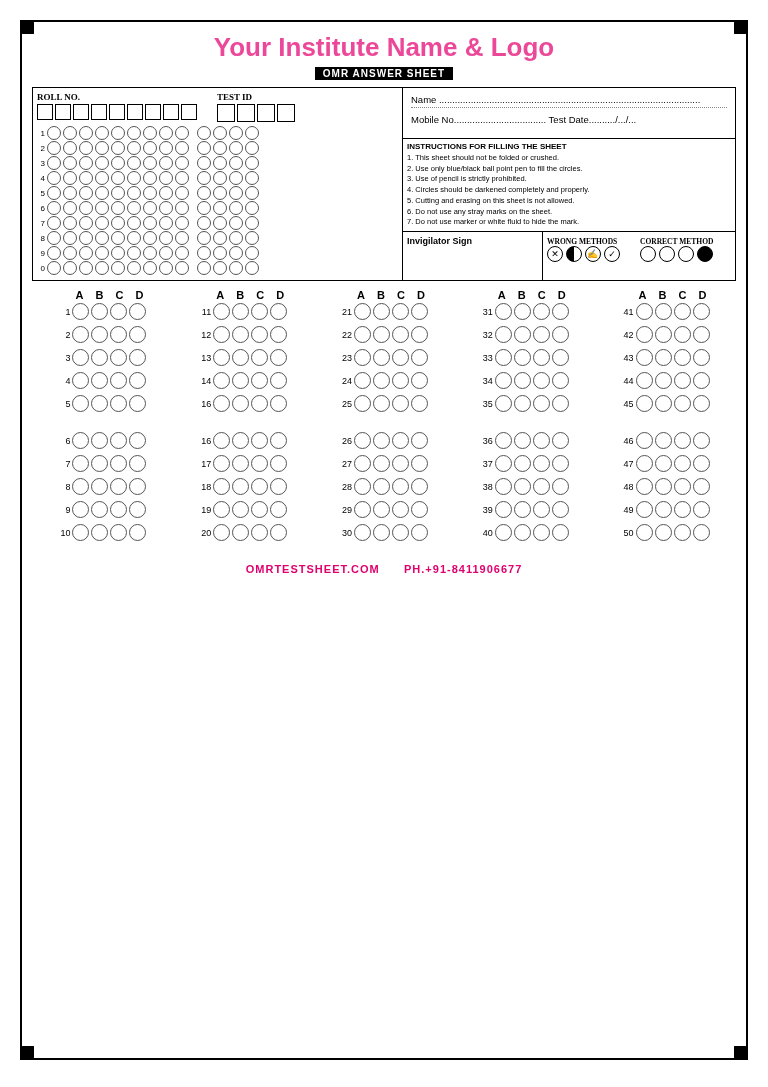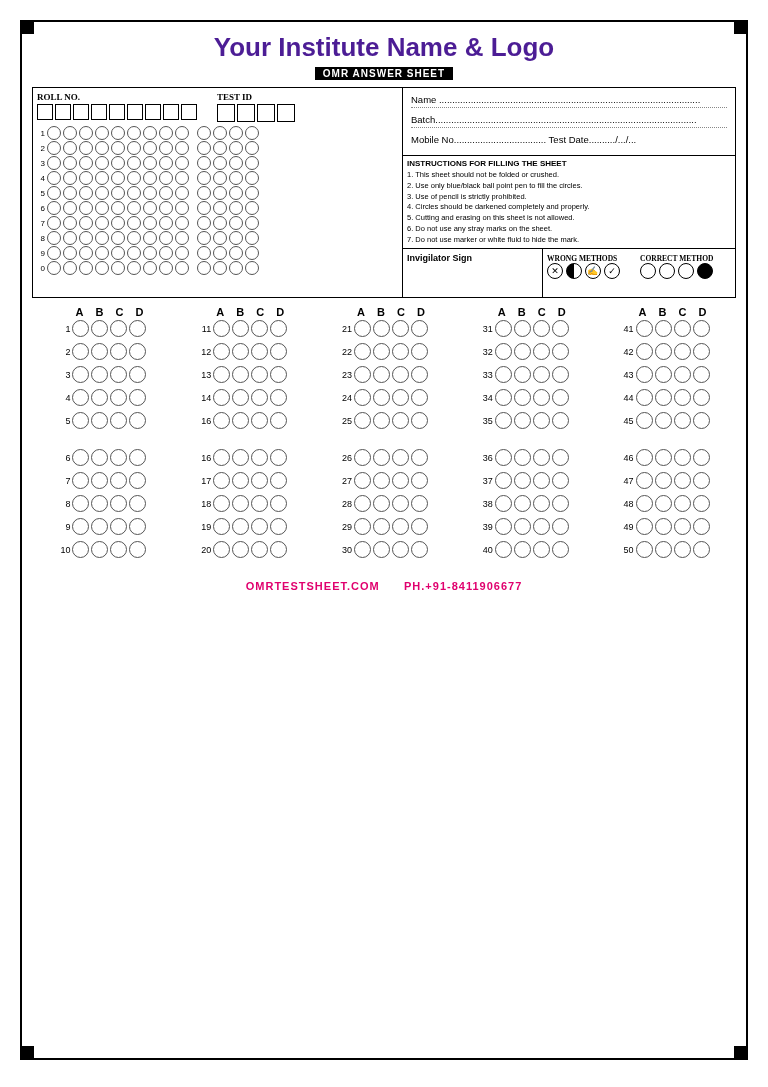--- a/index.html
+++ b/index.html
@@ -31,21 +31,21 @@
     .corner.bl { bottom: -2px; left: -2px; }
     .corner.br { bottom: -2px; right: -2px; }
 
     .header {
       text-align: center;
       margin-bottom: 6px;
     }
     .institute-name {
       font-size: 26px;
       font-weight: bold;
-      color: #4c1d95;
+      color: #ec4899;
       font-family: Arial, sans-serif;
     }
     .omr-label {
       display: inline-block;
       background: #000;
       color: #fff;
       font-size: 10px;
       font-weight: bold;
       padding: 1px 8px;
       letter-spacing: 1px;
@@ -493,23 +493,20 @@
               <div class="bubble"></div>
               <div class="bubble"></div>
             </div>
           </div>
       </div>
 
       <div style="flex:1; display:flex; flex-direction:column;">
         <div class="right-panel">
           <div class="info-line">
             <span>Name ...................................................................................................</span>
-          </div>
-          <div class="info-line">
-            <span>Batch...................................................................................................</span>
           </div>
           <div class="info-line-mobile">
             <span>Mobile No...................................  Test Date........../.../...</span>
           </div>
         </div>
 
         <div class="sign-instructions-row">
           <div class="instructions-box">
             <div class="instructions-title">INSTRUCTIONS FOR FILLING THE SHEET</div>
             <ul class="instructions-list" id="instructions-list">

